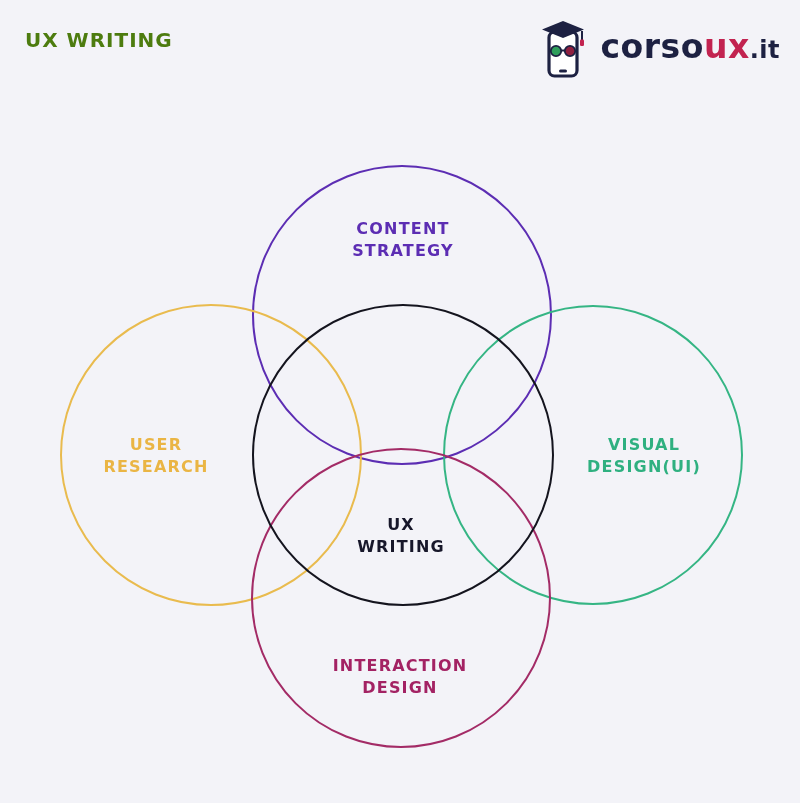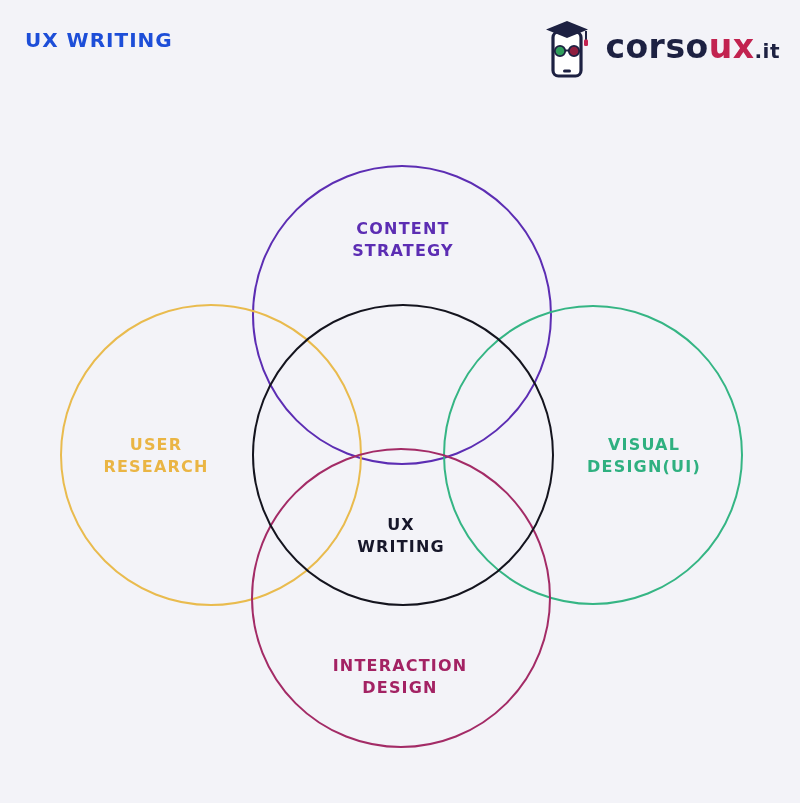--- a/index.html
+++ b/index.html
@@ -16,32 +16,32 @@
   .header {
     position: absolute; top: 0; left: 0; right: 0;
     display: flex; justify-content: space-between; align-items: flex-start;
     padding: 18px 20px 0 25px;
     z-index: 2;
   }
   .page-title {
     margin: 10px 0 0 0;
     font-size: 20px; font-weight: 700;
     letter-spacing: 1px;
-    color: #1d4ed8;
+    color: #4d7c0f;
   }
   .logo { display: flex; align-items: center; gap: 16px; }
   .logo-icon { width: 44px; height: 58px; display: block; }
   .wordmark {
     font-size: 33px; font-weight: 700;
     color: #1d2142; letter-spacing: 0.5px;
     line-height: 58px;
     display: flex; align-items: baseline;
   }
   .wordmark .accent { color: #c22350; }
-  .wordmark .tld { font-size: 20px; font-weight: 700; color: #1d2142; }
+  .wordmark .tld { font-size: 24px; font-weight: 700; color: #1d2142; }
 
   
   .venn {
     position: absolute; top: 0; left: 0;
     width: 800px; height: 803px;
     z-index: 1;
   }
   .venn circle { fill: none; stroke-width: 2; }
   .venn text {
     font-family: "DejaVu Sans", "Liberation Sans", sans-serif;

